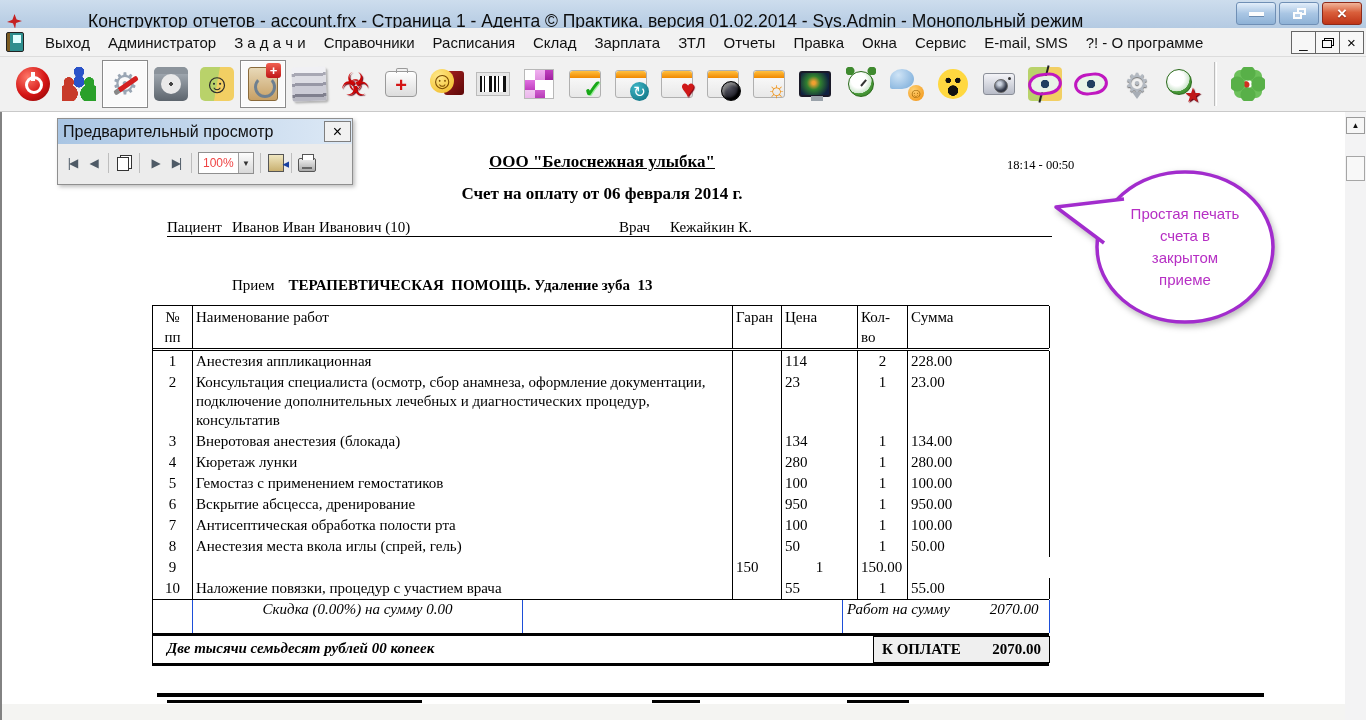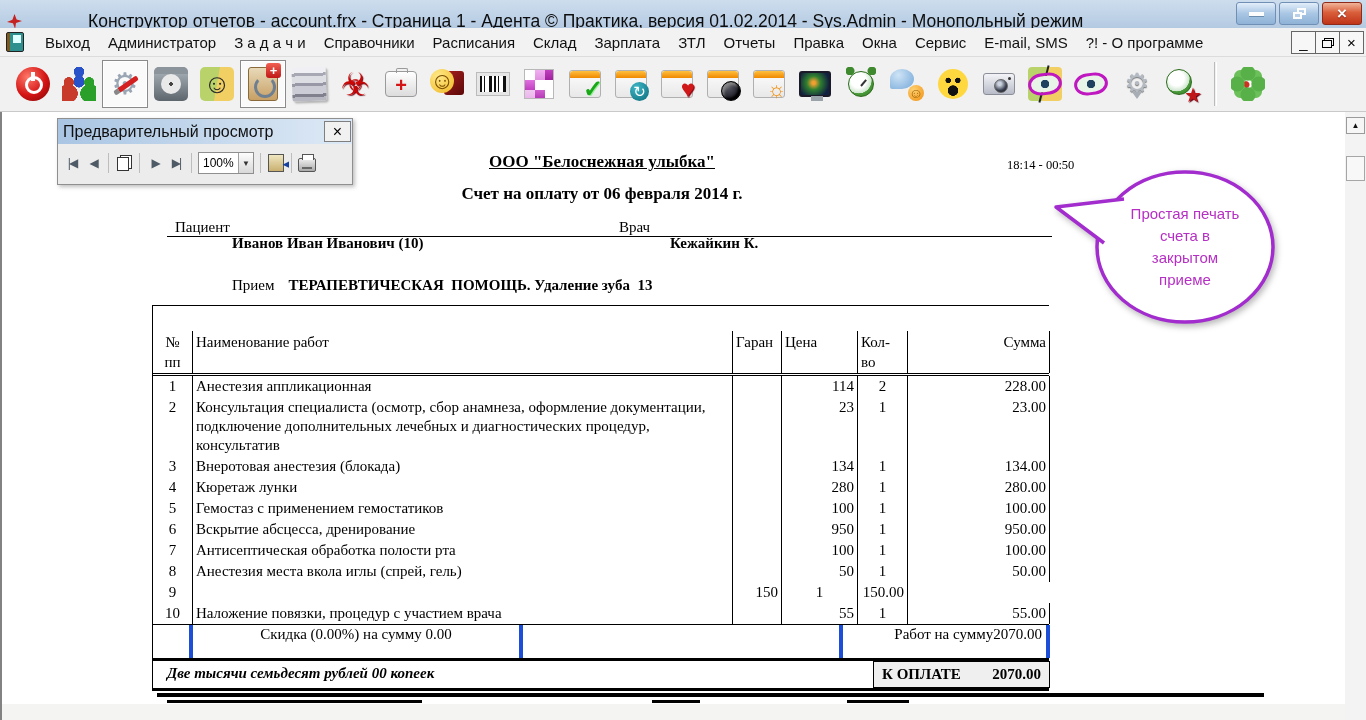--- a/index.html
+++ b/index.html
@@ -168,56 +168,56 @@
   .pv-title-text { font-size:16px; color:#101010; padding-left:5px; white-space:nowrap; width:276px; overflow:hidden; }
   .pv-close { width:27px; height:21px; background:#f1f1f1; border:1px solid #7f7f7f; margin-right:1px; flex:none;
      display:flex; align-items:center; justify-content:center; font-size:16px; color:#000; }
   .pv-tools { height:38px; display:flex; align-items:center; padding:0 5px; gap:3px; color:#4e5a66; }
   .pv-btn { min-width:18px; height:22px; display:flex; align-items:center; justify-content:center; font-size:12px; letter-spacing:-2px; }
   .pv-sep { width:1px; height:20px; background:#bdbdbd; margin:0 3px; }
   .pv-pages { position:relative; width:15px; height:16px; }
   .pv-pages::before { content:""; position:absolute; right:0; top:0; width:10px; height:12px; border:1px solid #333; background:#fff; }
   .pv-pages::after { content:""; position:absolute; left:0; bottom:0; width:10px; height:12px; border:1px solid #333; background:#fff; }
   .pv-zoom { width:56px; height:22px; border:1px solid #8f8f8f; background:#fff; display:flex; align-items:center; }
-  .pv-zoom-val { flex:1; font-size:12px; letter-spacing:0; color:#000000; padding-left:4px; }
+  .pv-zoom-val { flex:1; font-size:12px; letter-spacing:0; color:#ef4444; padding-left:4px; }
   .pv-zoom-dd { width:15px; height:20px; background:linear-gradient(#fdfdfd,#d8d8d8); border-left:1px solid #9f9f9f; font-size:8px; color:#333; display:flex; align-items:center; justify-content:center; }
   .pv-door { position:relative; width:16px; height:18px; background:linear-gradient(#efe6c0,#c9b070); border:1px solid #555; }
   .pv-door::after { content:"\25C2"; position:absolute; right:-4px; top:1px; color:#1840a0; font-size:13px; }
   .pv-printer { position:relative; width:18px; height:14px; background:linear-gradient(#eee,#aaa); border:1px solid #555; border-radius:2px; margin-top:4px; }
   .pv-printer::before { content:""; position:absolute; left:3px; top:-5px; width:10px; height:5px; background:#fff; border:1px solid #555; border-bottom:none; }
   .pv-printer::after { content:""; position:absolute; left:3px; bottom:2px; width:10px; height:2px; background:#666; }
 
   
   .doc { position:absolute; inset:0; font-family:"Liberation Serif","DejaVu Serif",serif; font-size:15px; color:#000; }
   .doc-center { position:absolute; left:400px; top:40px; width:400px; text-align:center; font-weight:bold; font-size:17px; }
   .clinic { text-decoration:underline; }
   .inv-title { margin-top:12px; }
   .doc-time { position:absolute; left:1005px; top:46px; font-size:12.5px; }
 
   .patient-row { position:absolute; left:165px; top:107px; width:885px; height:18px; border-bottom:1px solid #000; }
   .patient-row .lbl { position:absolute; top:0; }
-  .patient-row .val { position:absolute; top:16px; font-weight:bold; }
+  .patient-row .val { position:absolute; top:0; font-weight:normal; }
 
   .visit-row { position:absolute; left:200px; top:148px; white-space:pre; }
   .visit-row .val { font-weight:bold; margin-left:14px; }
 
   .tbl { position:absolute; left:150px; top:193px; width:897px; }
   .grid6 { display:grid; grid-template-columns:40px 540px 49px 76px 50px 142px; border-left:1px solid #000; }
   .grid6 > div { border-right:1px solid #000; padding:1px 3px; min-height:21px; line-height:19px; }
   .thead { border-top:1px solid #000; border-bottom:3px double #000; }
-  .thead > div { line-height:20px;margin-top:25px; }
+  .thead > div { line-height:20px; }
   .c-center { text-align:center; }
-  .c-right { text-align:right; }
+  .c-right { }
   .c-name { white-space:pre-line; }
   .trow > div { border-top:none; }
 
   .totals { display:grid; grid-template-columns:40px 330px 320px 207px; border-left:1px solid #000; border-top:1px solid #000; }
-  .totals > div { border-right:4px solid #1d4ed8; min-height:33px; padding:2px 4px; }
+  .totals > div { border-right:1px solid #1d4ed8; min-height:33px; padding:2px 4px;font-style:italic; }
   .tot-c { text-align:center; line-height:15px; padding-top:4px; }
-  .tot-works { display:flex; justify-content:flex-end; align-items:flex-start; line-height:15px; padding-top:4px; }
+  .tot-works { display:flex; justify-content:flex-start; align-items:flex-start; line-height:15px; padding-top:4px;gap:40px; }
 
   .thickbar { height:3px; background:#000; }
   .amount-row { display:grid; grid-template-columns:720px 177px; border-left:1px solid #000; }
   .amount-words { font-weight:bold; font-style:italic; padding:4px 0 0 14px; height:27px; }
   .to-pay { border:1px solid #000; background:#efefef; display:flex; justify-content:space-between; align-items:center; padding:0 8px; font-weight:bold; height:27px; }
 
   .sig-line { position:absolute; left:155px; top:581px; width:1107px; height:4px; background:#000; }
   .sig-smudge { position:absolute; top:588px; height:3px; background:#000; overflow:hidden; }
   .below-strip { position:absolute; left:0; top:592px; width:1343px; height:16px; background:#f4f4f2; }
 
@@ -364,21 +364,21 @@
   <div class="main">
 
     <div class="doc">
       <div class="doc-center">
         <div class="clinic">ООО "Белоснежная улыбка"</div>
         <div class="inv-title">Счет на оплату от 06 февраля 2014 г.</div>
       </div>
       <div class="doc-time">18:14 - 00:50</div>
 
       <div class="patient-row">
-        <span class="lbl" style="left:8px">Пациент</span>
+        <span class="lbl" style="left:0">Пациент</span>
         <span class="val" style="left:65px">Иванов Иван Иванович (10)</span>
         <span class="lbl" style="left:452px">Врач</span>
         <span class="val" style="left:503px">Кежайкин К.</span>
       </div>
 
       <div class="visit-row">
         <span>Прием</span><span class="val">ТЕРАПЕВТИЧЕСКАЯ  ПОМОЩЬ. Удаление зуба  13</span>
       </div>
 
       <div class="tbl">

